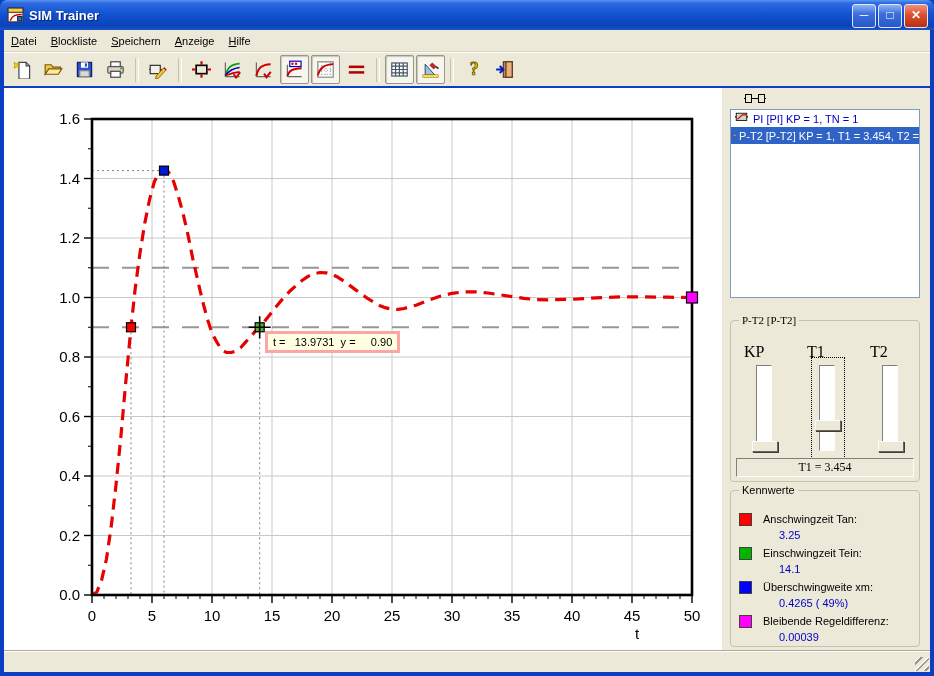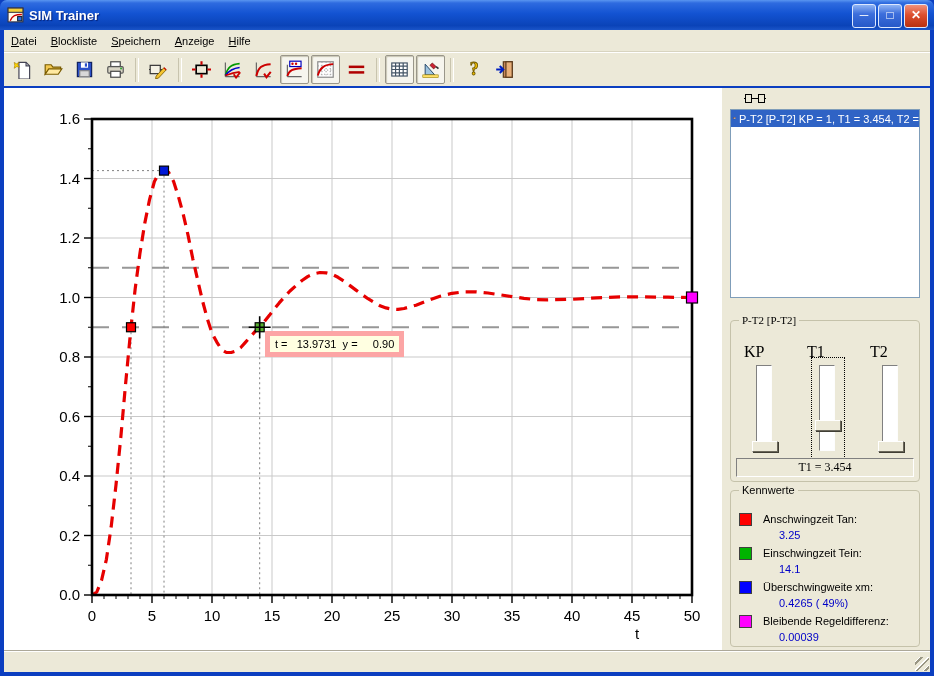--- a/index.html
+++ b/index.html
@@ -21,21 +21,21 @@
   .menu-item{display:inline-block;padding:3px 7px;color:#000;}
   .menu-item::first-letter{text-decoration:underline;}
   #toolbar{position:absolute;left:4px;top:52px;width:926px;height:34px;background:#ECE9D8;
     border-top:1px solid #fff;display:flex;align-items:center;padding-left:3px;box-sizing:border-box;}
   .tbtn{width:27px;height:27px;display:flex;align-items:center;justify-content:center;
     margin:0 1px;border:1px solid transparent;border-radius:2px;}
   .tbtn.pressed{background:#F6F5EE;border:1px solid #99968A;
     box-shadow:inset 1px 1px 1px #C9C6B4;}
   .tsep{width:2px;height:24px;margin:0 4px;border-left:1px solid #C8C4AE;border-right:1px solid #fff;}
   #chart-area{position:absolute;left:4px;top:88px;width:718px;height:562px;background:#fff;}
-  #chart-tooltip{position:absolute;background:#FFFFE1;border:5px solid #fca5a5;
+  #chart-tooltip{position:absolute;background:#FFFFE1;border:3px solid #fca5a5;
     font-size:11px;padding:2px 5px;white-space:pre;color:#000;}
   #right-panel{position:absolute;left:722px;top:88px;width:208px;height:562px;background:#ECE9D8;}
   #bl-header{position:absolute;left:8px;top:4px;display:flex;align-items:center;gap:5px;font-size:11px;flex-direction:column;}
   #blockliste{position:absolute;left:8px;top:21px;width:188px;height:187px;background:#fff;
     border:1px solid #7F9DB9;overflow:hidden;}
   .bl-item{height:17px;display:flex;align-items:center;gap:3px;font-size:11px;
     white-space:nowrap;overflow:hidden;padding-left:2px;color:#0000C8;}
   .bl-item.selected{background:#2F63C5;color:#fff;}
   .groupbox{position:absolute;border:1px solid #C5C2AA;border-radius:4px;background:#ECE9D8;}
   .groupbox>.gb-title{position:absolute;top:-7px;left:8px;background:#ECE9D8;padding:0 3px;font-size:11px;}
@@ -326,20 +326,28 @@
   <div id="right-panel">
     <div id="bl-header">
       <svg width="22" height="13" viewBox="0 0 22 13">
         <rect x="1.5" y="2.5" width="6" height="8" fill="none" stroke="#000"></rect>
         <rect x="14.5" y="2.5" width="6" height="8" fill="none" stroke="#000"></rect>
         <path d="M0 6.5h1.5M7.5 6.5h7M20.5 6.5H22" stroke="#000"></path>
       </svg>
       <span>Blockliste:</span>
     </div>
     <div id="blockliste">
+        <div class="bl-item">
+          <svg width="17" height="13" viewBox="0 0 16 16">
+            <rect x="1.5" y="1.5" width="13" height="9" fill="#D6D2C4" stroke="#000"></rect>
+            <path d="M3 9L9 3.5h5" stroke="#C00" fill="none" stroke-width="1.4"></path>
+            <path d="M0 6h1.5M14.5 6H16" stroke="#000" stroke-width="1.4"></path>
+          </svg>
+          <span>PI [PI] KP = 1, TN = 1</span>
+        </div>
         <div class="bl-item selected">
           <svg width="17" height="13" viewBox="0 0 16 16">
             <rect x="1.5" y="1.5" width="13" height="9" fill="#D6D2C4" stroke="#000"></rect>
             <path d="M3 9.5C4 4.5 6.5 3.7 13.5 3.5" stroke="#C00" fill="none" stroke-width="1.4"></path>
             <path d="M0 6h1.5M14.5 6H16" stroke="#000" stroke-width="1.4"></path>
           </svg>
           <span>P-T2 [P-T2] KP = 1, T1 = 3.454, T2 =</span>
         </div>
       </div>
 

